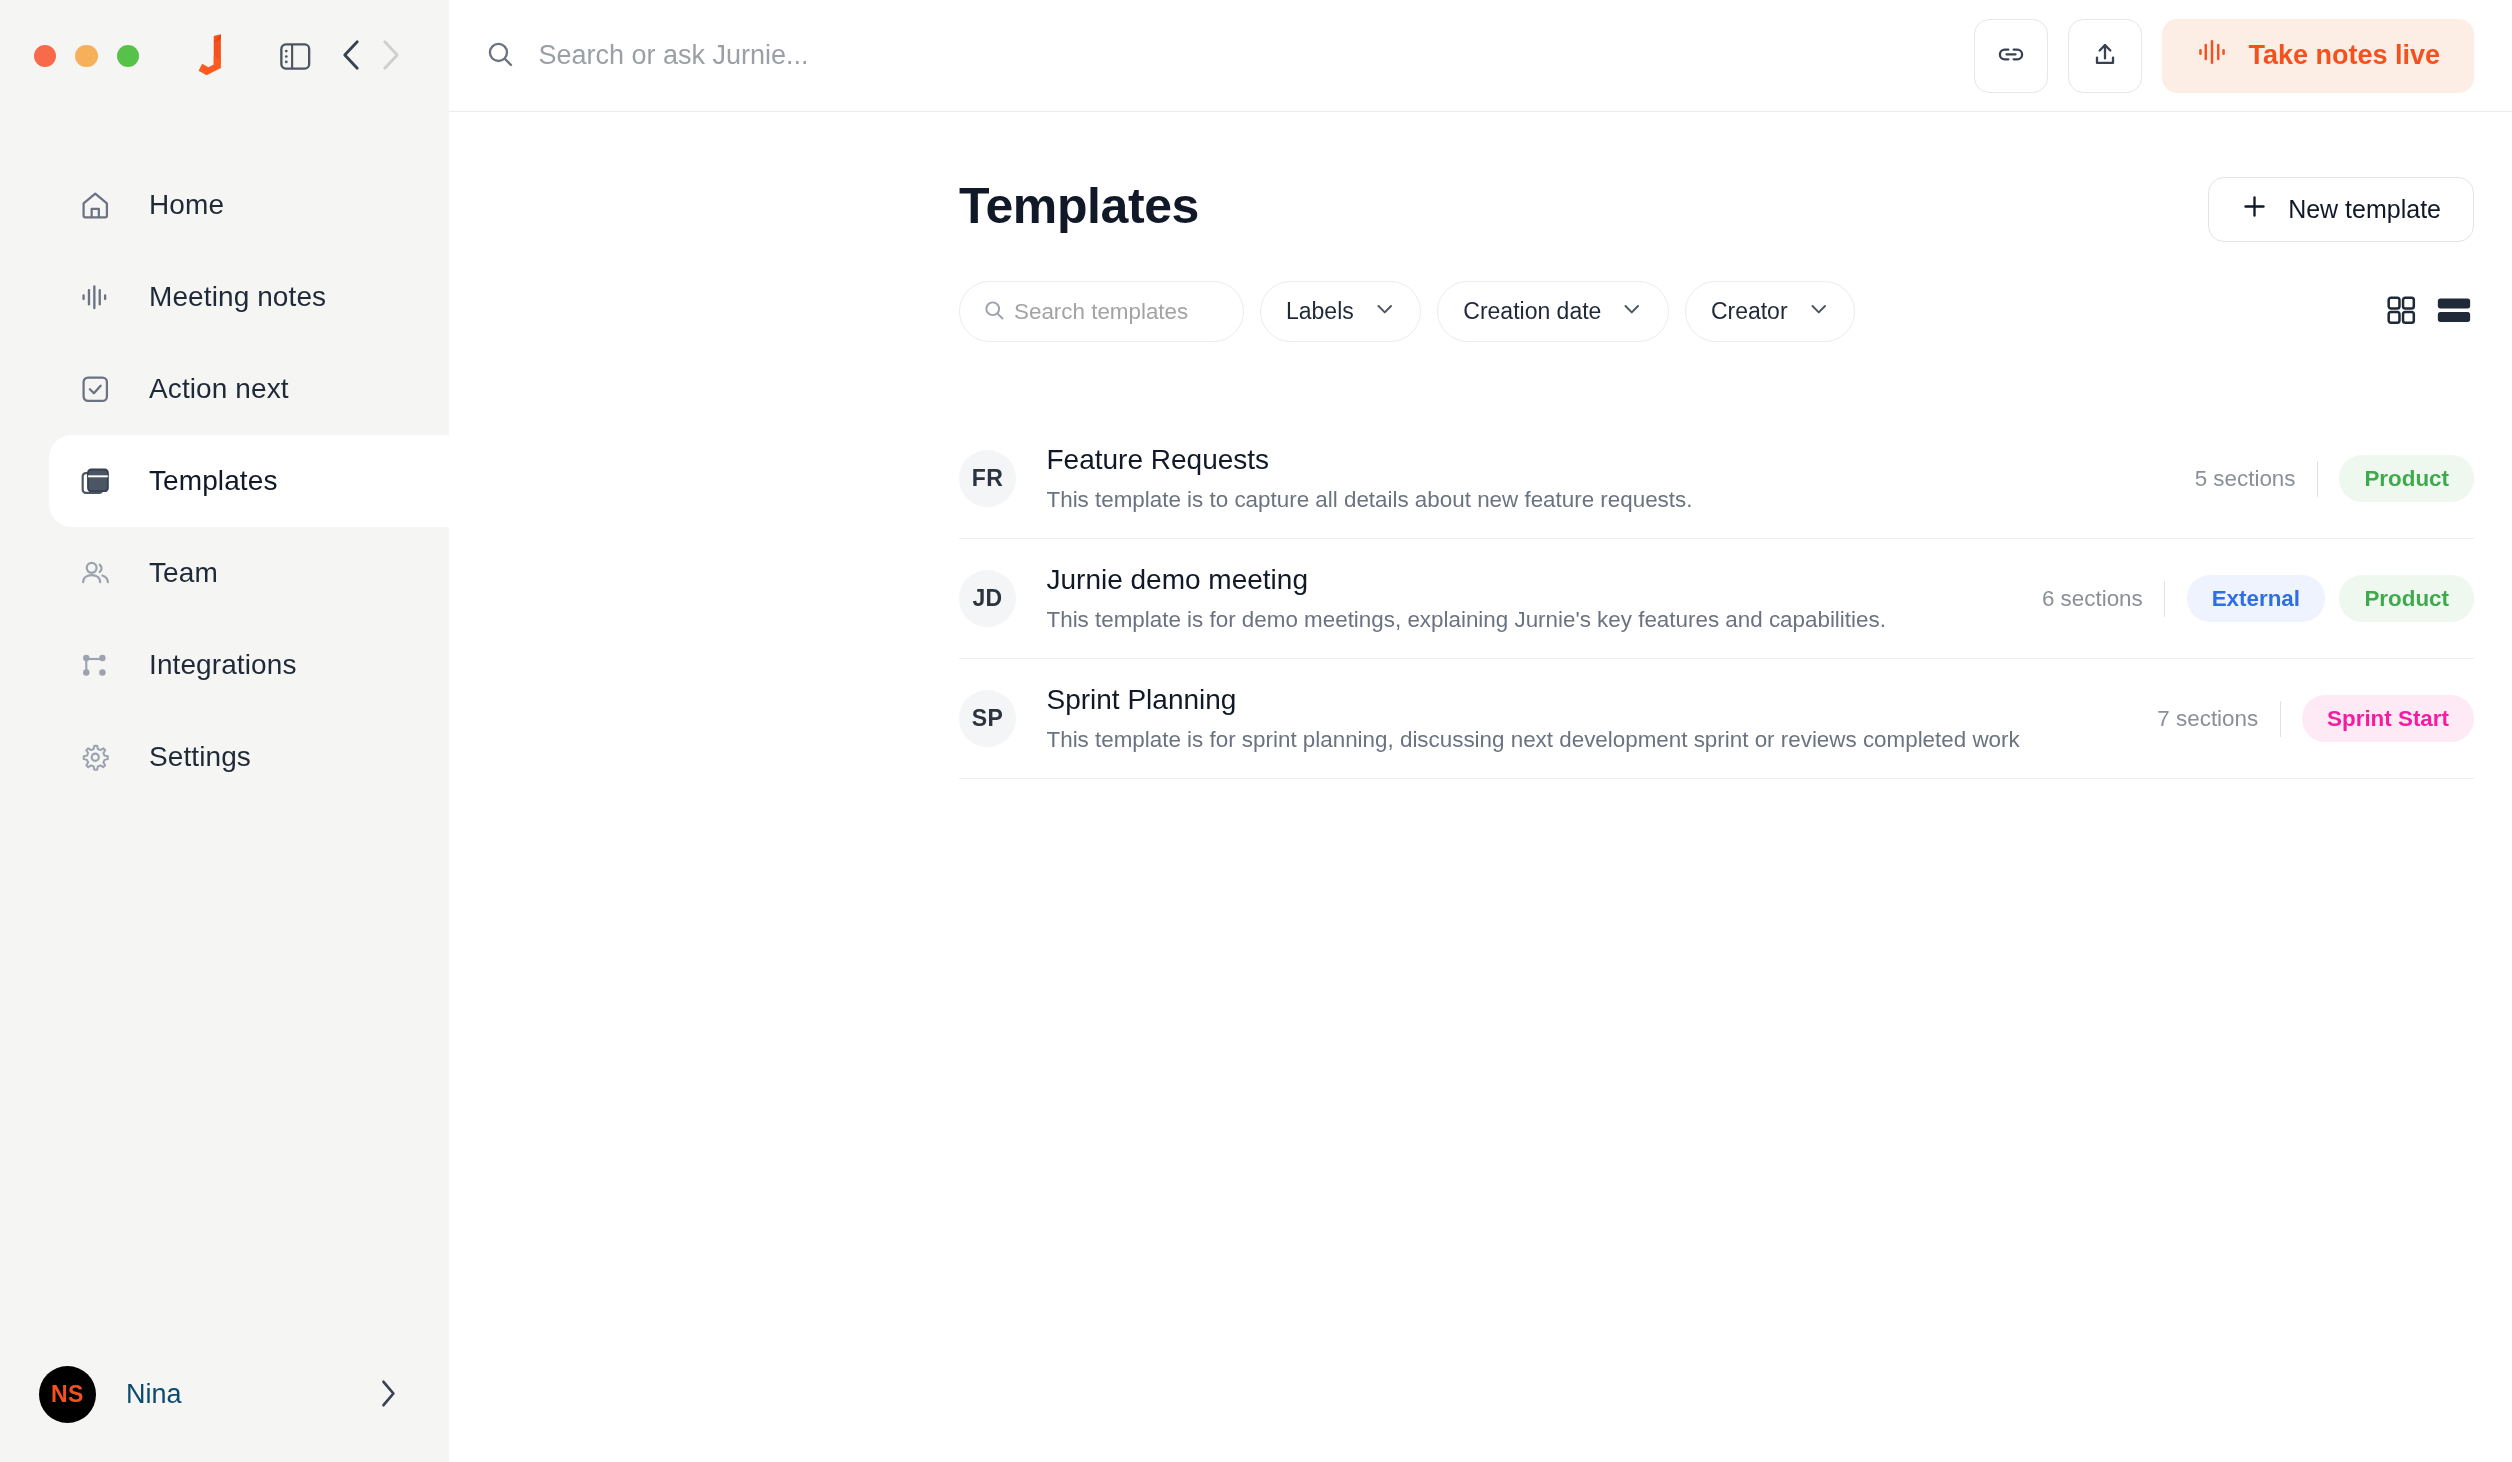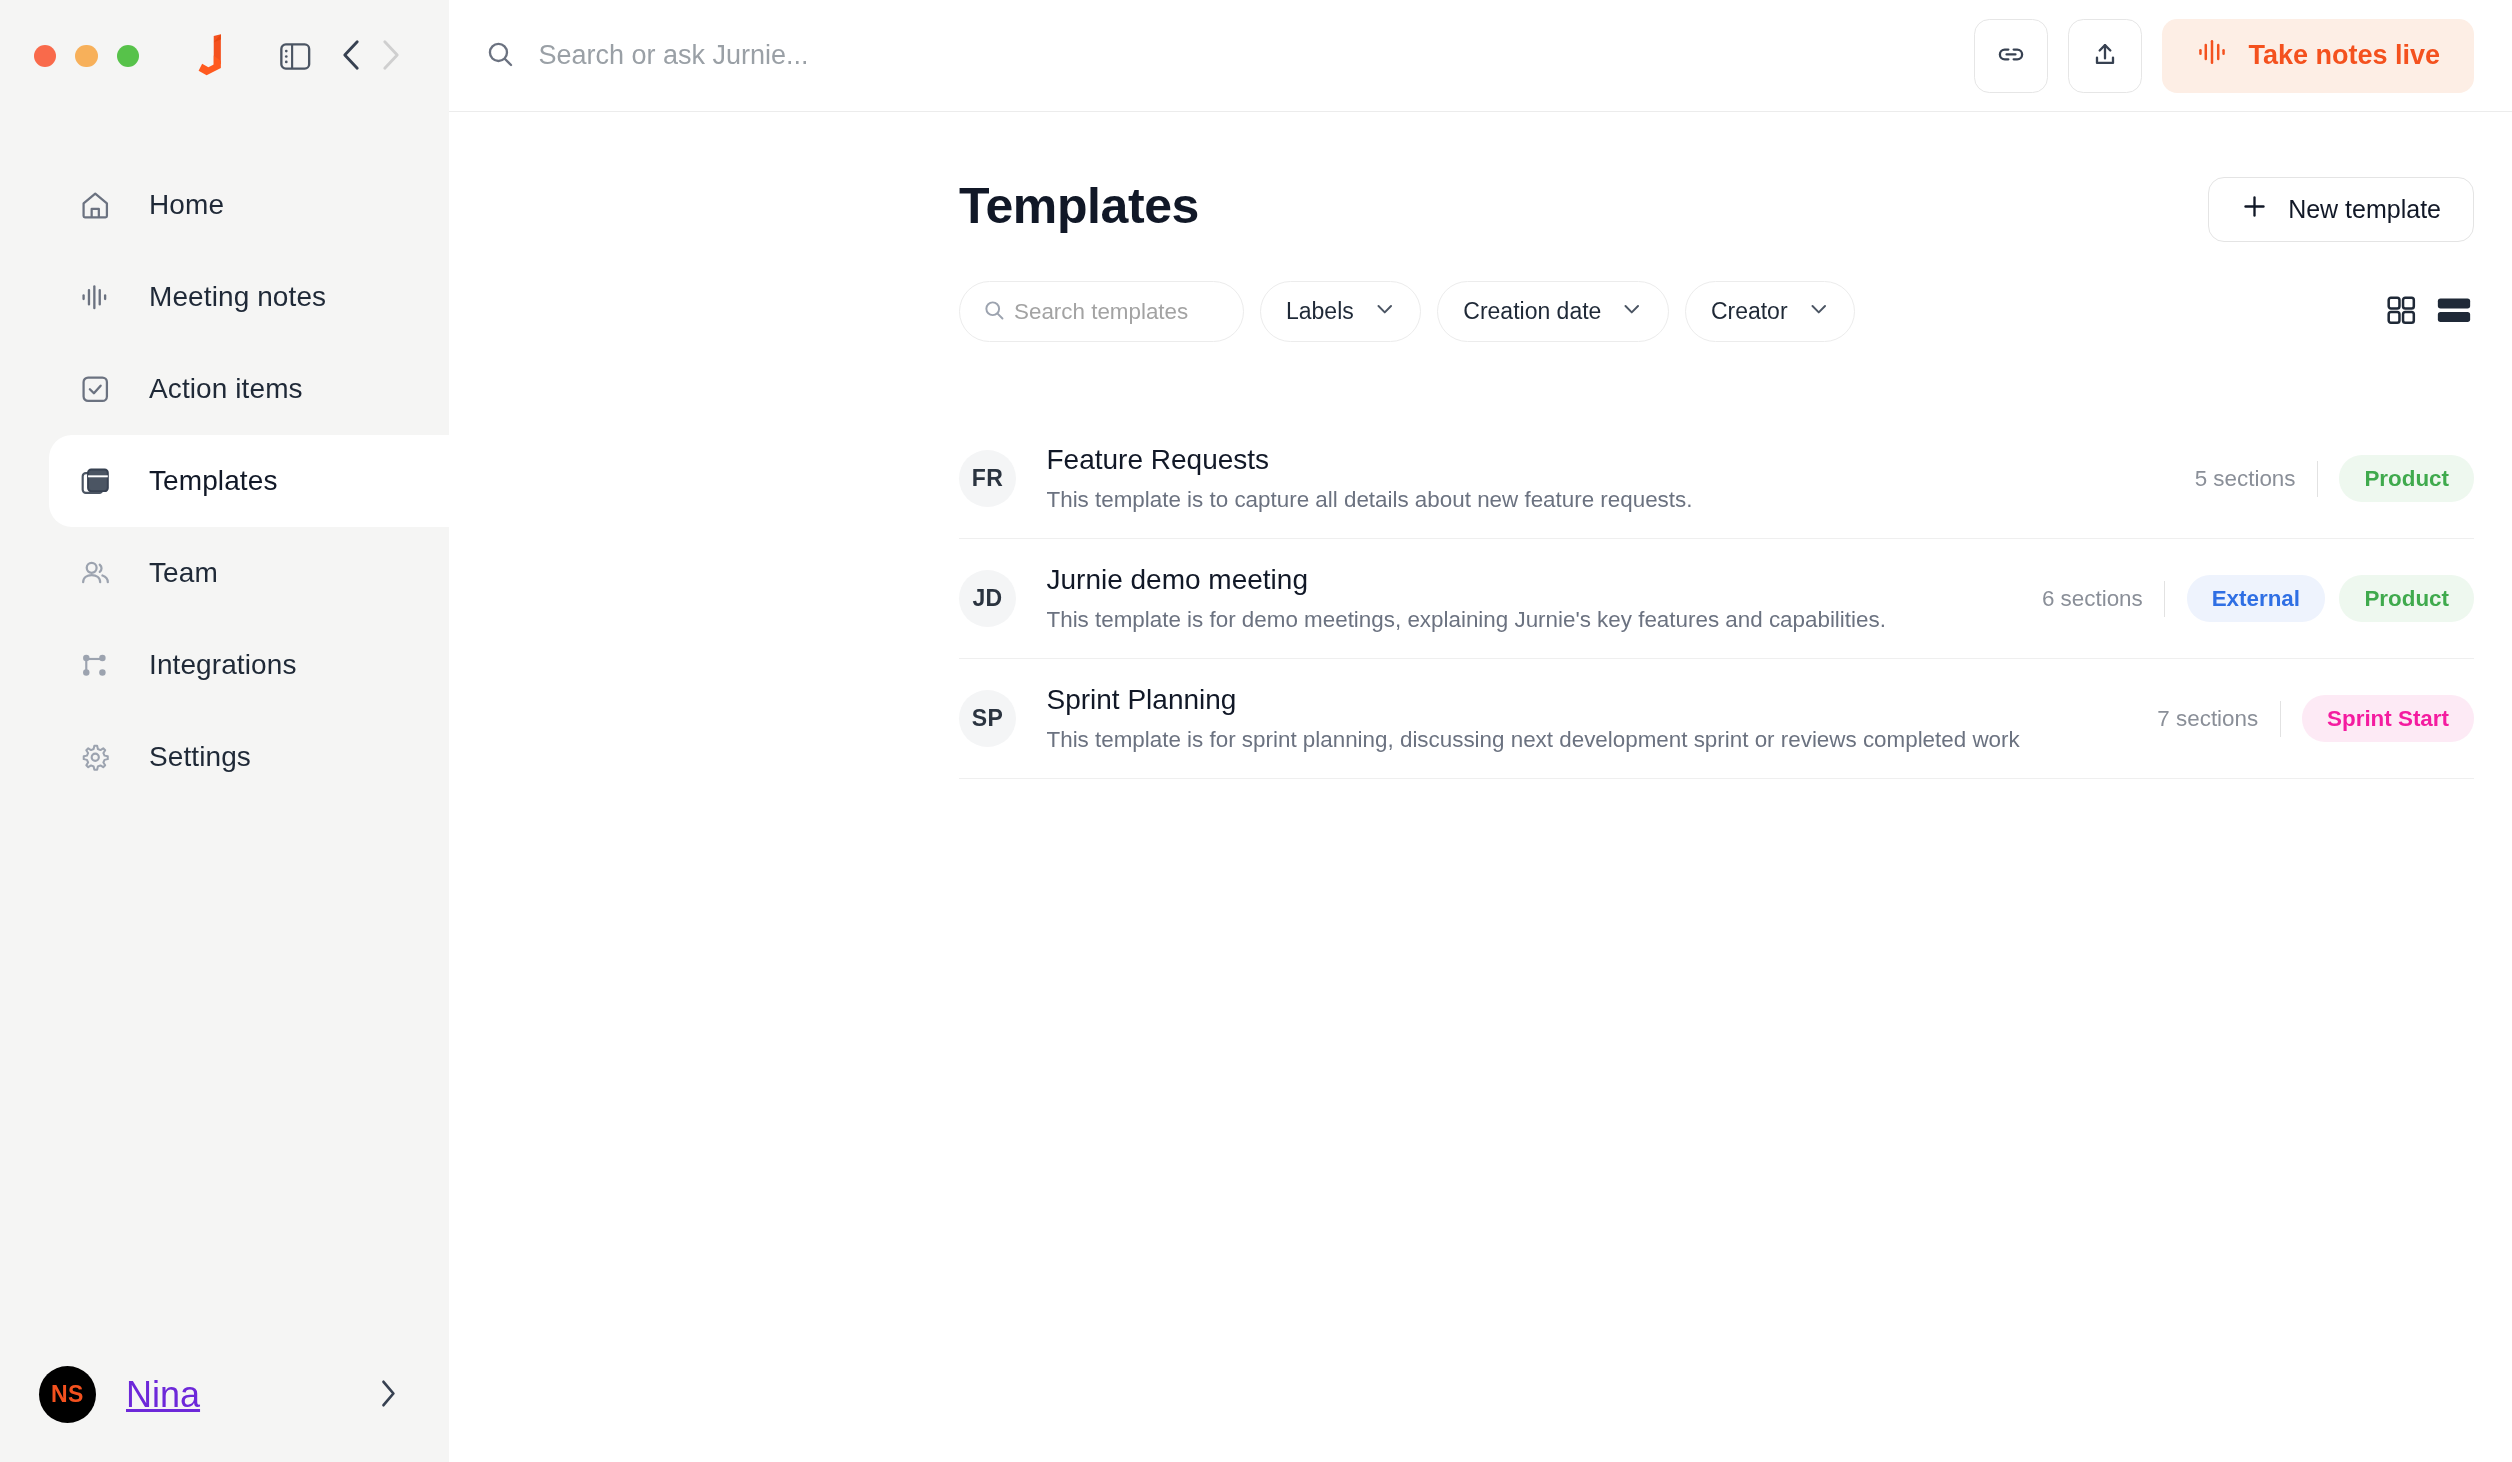--- a/index.html
+++ b/index.html
@@ -99,21 +99,21 @@
     cursor: pointer;
   }
   .avatar-ns {
     width: 57px; height: 57px; border-radius: 50%;
     background: #000000;
     color: #f4511e;
     display: flex; align-items: center; justify-content: center;
     font-size: 23px; font-weight: 700; letter-spacing: 0.4px;
     flex: 0 0 57px;
   }
-  .profile-name { font-size: 36px; color: #6d28d9; flex: 1 1 auto; text-decoration: underline; }
+  .profile-name { font-size: 27px; color: #0c4a6e; flex: 1 1 auto; }
 
   
   .main {
     flex: 1 1 auto;
     height: 1462px;
     background: #ffffff;
     display: flex;
     flex-direction: column;
     border-top-left-radius: 0px;
     position: relative;
@@ -323,21 +323,21 @@
         <span class="nav-label">Meeting notes</span>
       </div>
 
       <div class="nav-item">
         <span class="nav-ico">
           <svg width="30.5" height="30.5" viewBox="0 0 34 34">
             <rect x="4" y="4" width="26" height="26" rx="5" fill="none" stroke="#6b7280" stroke-width="2.5"></rect>
             <polyline points="11,17 15.5,21.5 23,13" fill="none" stroke="#6b7280" stroke-width="2.6" stroke-linecap="round" stroke-linejoin="round"></polyline>
           </svg>
         </span>
-        <span class="nav-label">Action items</span>
+        <span class="nav-label">Action next</span>
       </div>
 
       <div class="nav-item active">
         <span class="nav-ico">
           <svg width="30.5" height="30.5" viewBox="0 0 34 34">
             <rect x="3" y="8" width="22" height="22" rx="3.5" fill="none" stroke="#4b5563" stroke-width="2.4"></rect>
             <rect x="9" y="4" width="22" height="24" rx="3.5" fill="#4b5563" stroke="#374151" stroke-width="2.2"></rect>
             <line x1="9" y1="11.5" x2="31" y2="11.5" stroke="#ffffff" stroke-width="2.2"></line>
           </svg>
         </span>

